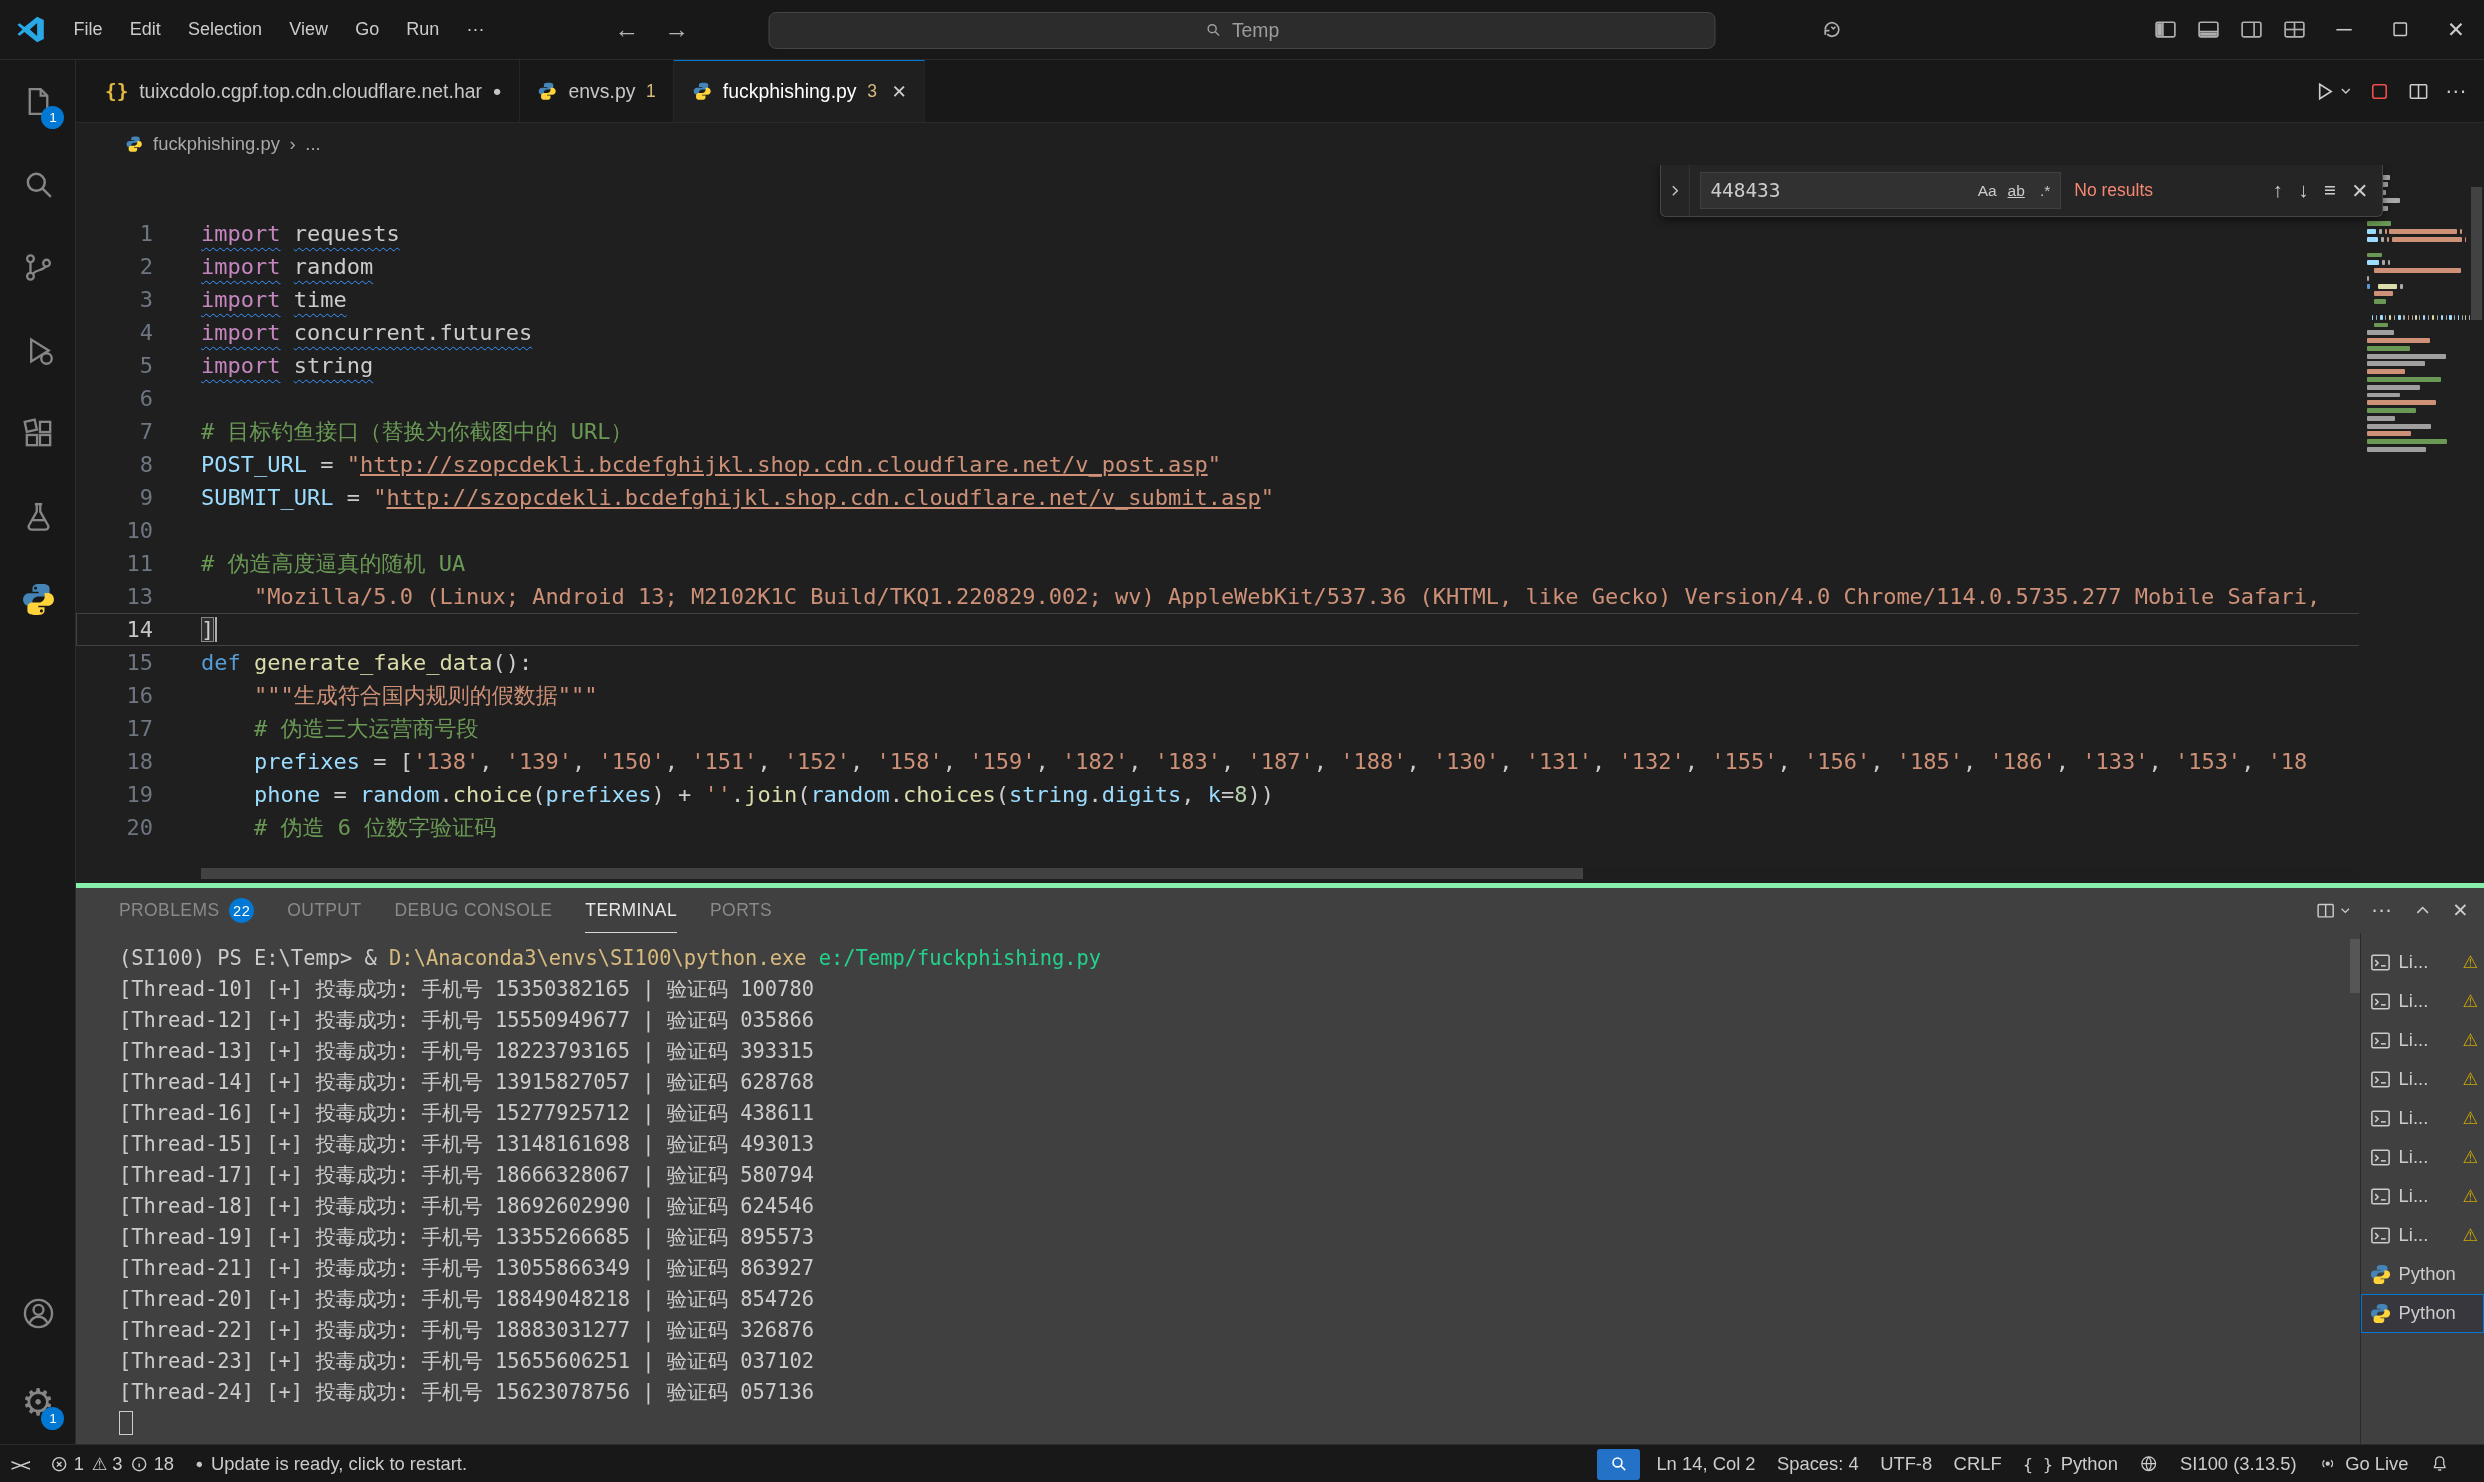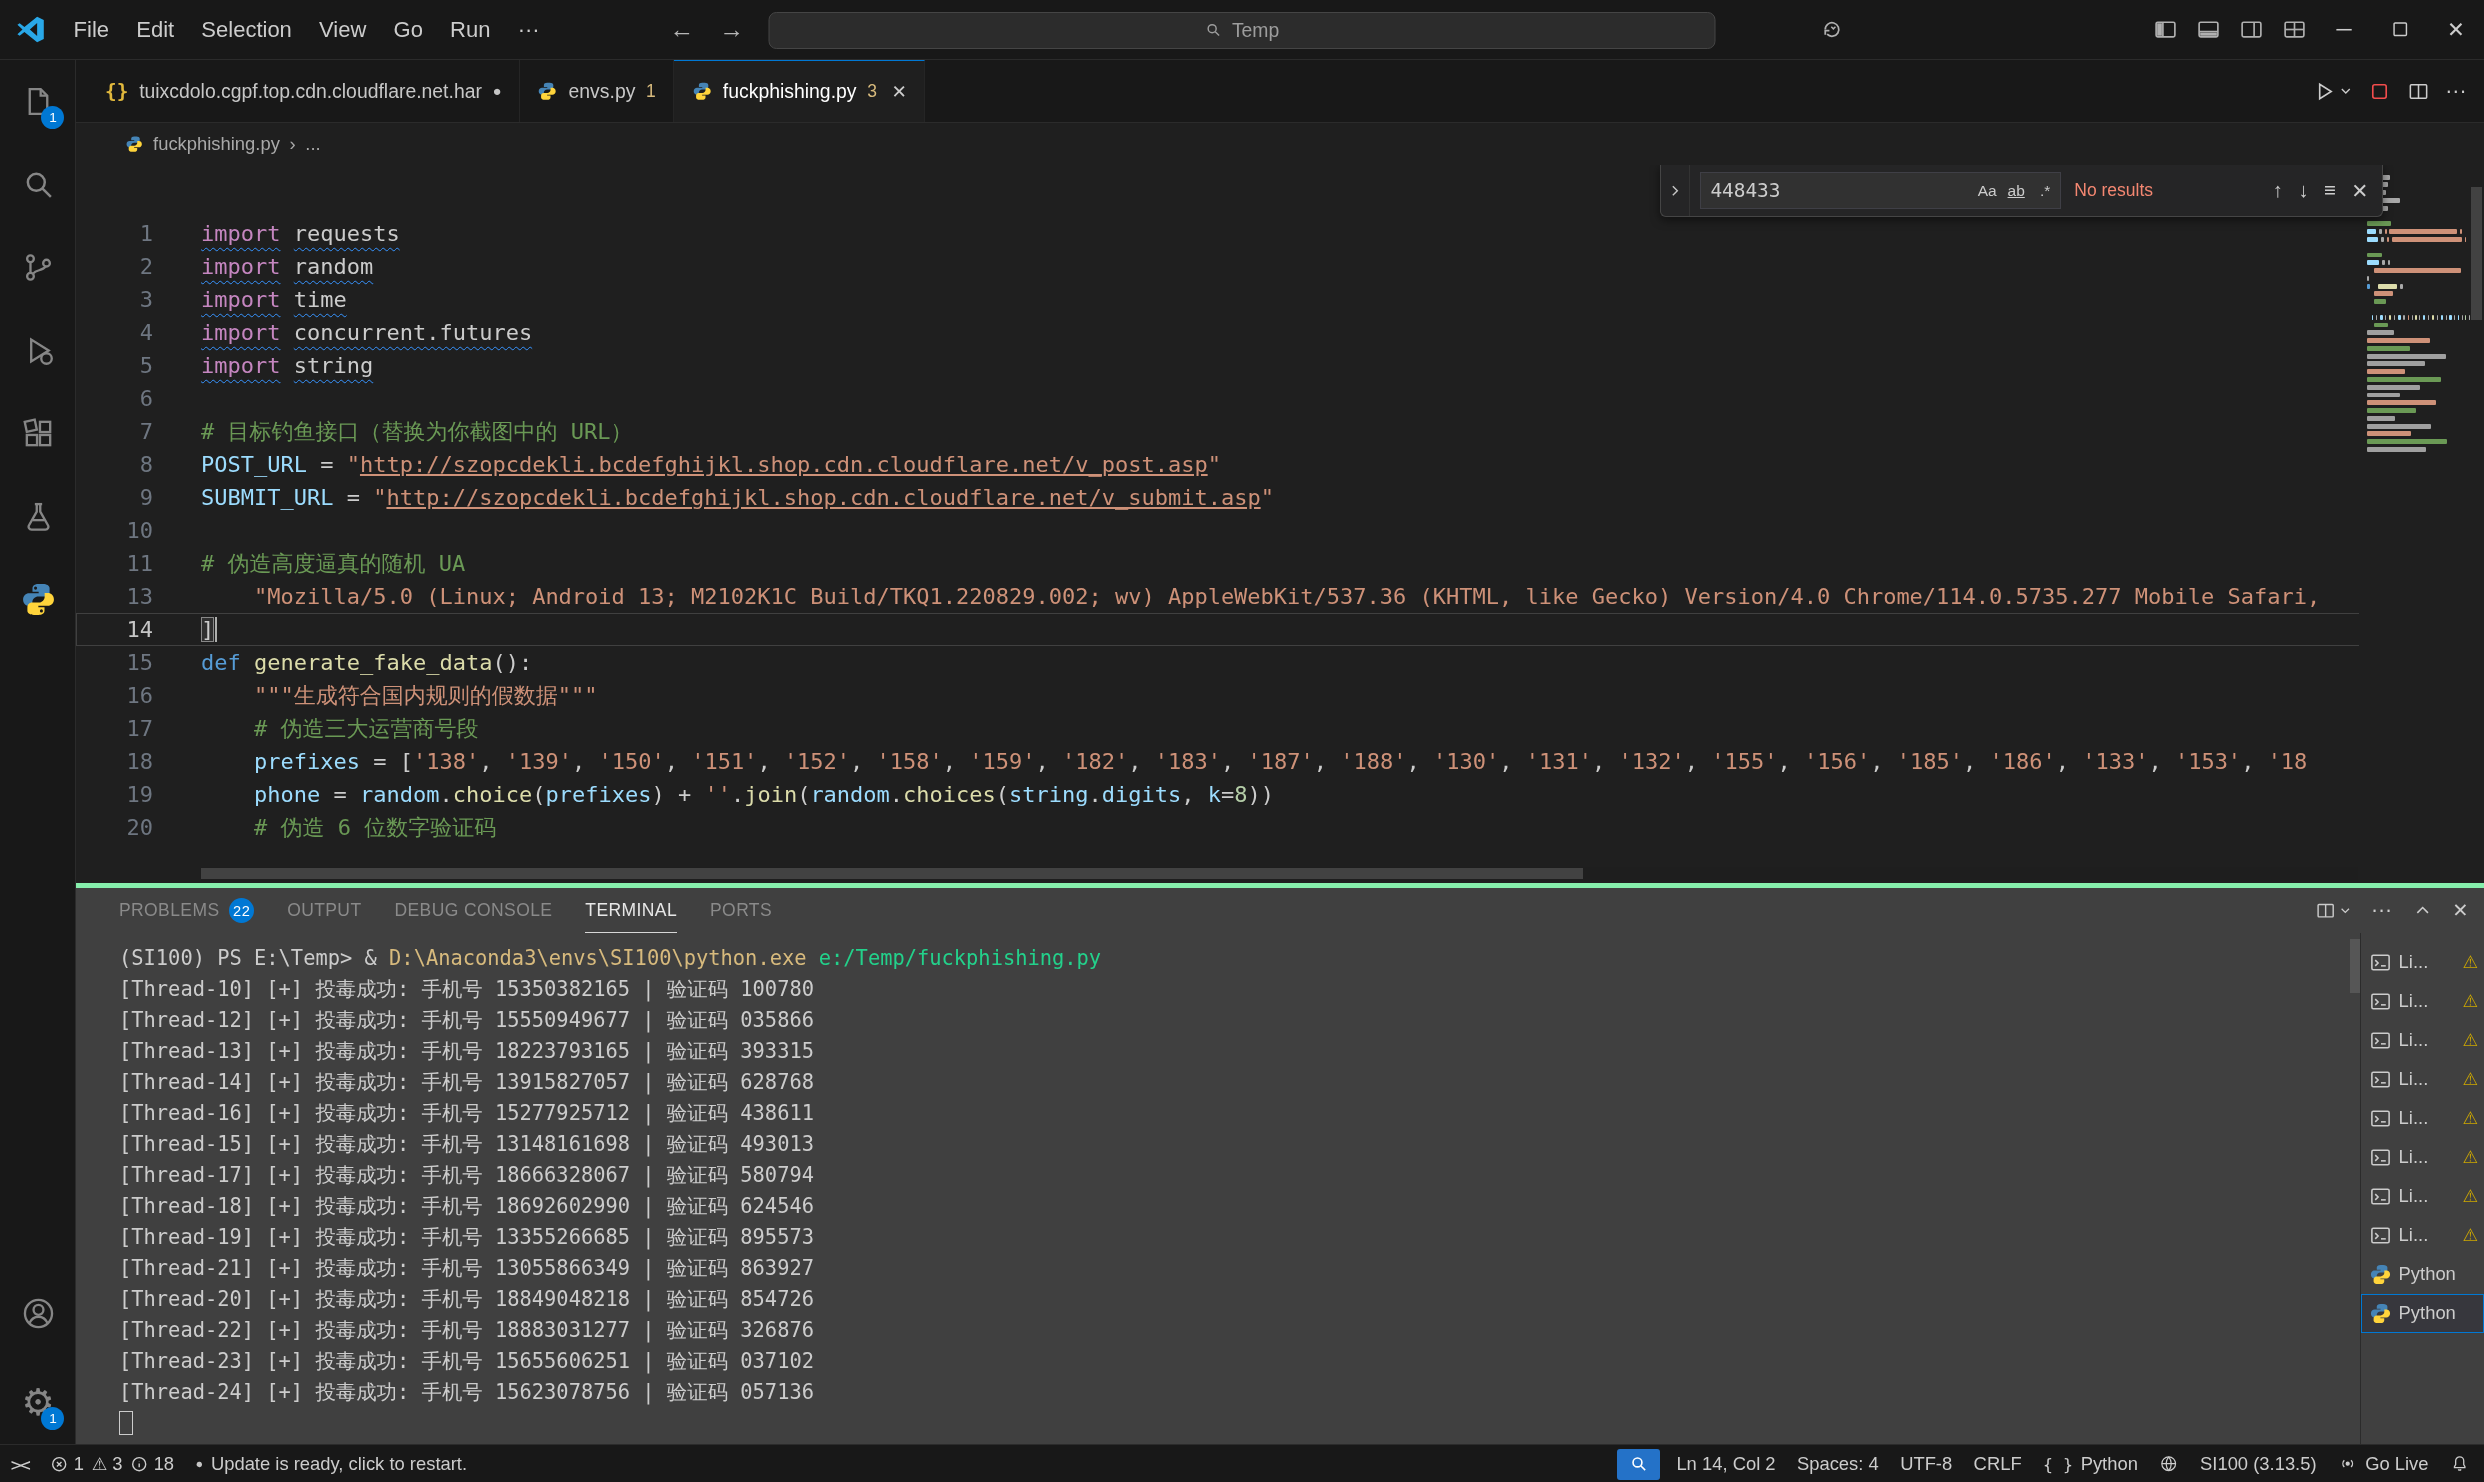--- a/index.html
+++ b/index.html
@@ -4,21 +4,21 @@
 <style>
   * { box-sizing: border-box; margin: 0; padding: 0; }
   html,body { width:2484px; height:1483px; overflow:hidden; }
   body { background:#1f1f1f; color:#cccccc; font-family:"Liberation Sans", sans-serif; }
   .app { display:flex; flex-direction:column; width:2484px; height:1483px; }
 
   
   .titlebar { height:60px; background:#181818; display:flex; align-items:center; position:relative; flex:none; border-bottom:1px solid #2b2b2b; }
   .tb-logo { width:60px; display:flex; justify-content:center; align-items:center; }
   .menus { display:flex; align-items:center; }
-  .menu-item { padding:0 13.6px; font-size:22px; color:#cccccc; height:56px; display:flex; align-items:center; cursor:default; }
+  .menu-item { padding:0 13.6px; font-size:18px; color:#cccccc; height:56px; display:flex; align-items:center; cursor:default; }
   .nav-arrows { display:flex; gap:25px; margin-left:116px; font-size:25px; color:#b6b6b6; }
   .cmd-center { position:absolute; left:50%; transform:translateX(-50%); top:11.6px; width:947px; height:37px; background:#2c2c2c; border:1px solid #454545; border-radius:7.8px; display:flex; align-items:center; justify-content:center; gap:9.7px; color:#9d9d9d; font-size:19.4px; }
   .tb-right { margin-left:auto; display:flex; align-items:center; height:60px; }
   .tb-icon { width:43px; height:60px; display:flex; align-items:center; justify-content:center; color:#b0b0b0; }
   .layout-group { display:flex; margin-left:291px; }
   .win-btn { width:56px; height:60px; display:flex; align-items:center; justify-content:center; font-size:21.3px; color:#cccccc; }
   svg.ic { display:block; }
 
   
   .mid { flex:1; display:flex; min-height:0; }
@@ -96,21 +96,21 @@
   .tl-row.selected { background:#37373d; box-shadow: inset 0 0 0 1px #0078d4; }
   .tl-icon { width:23px; height:23px; flex:none; }
   .tl-icon svg { width:23px; height:23px; }
   .tl-label { flex:1; overflow:hidden; text-overflow:ellipsis; white-space:nowrap; }
   .tl-warn { color:#cca700; font-size:17.5px; font-family:"DejaVu Sans", sans-serif; flex:none; }
 
   
   .statusbar { height:39px; background:#181818; border-top:1px solid #2b2b2b; display:flex; align-items:center; font-size:18.4px; color:#cccccc; flex:none; }
   .sb-item { display:flex; align-items:center; gap:7.8px; padding:0 10.7px; height:39px; white-space:nowrap; }
   .sb-left { display:flex; align-items:center; }
-  .sb-right { margin-left:auto; display:flex; align-items:center; padding-right:4px; }
+  .sb-right { margin-left:auto; display:flex; align-items:center; padding-right:24px; }
   .remote-glyph { font-family:"DejaVu Sans Mono", monospace; font-size:18.4px; letter-spacing:-1.9px; }
   .prob-ic { display:flex; align-items:center; gap:4.9px; }
   .warn-glyph { font-family:"DejaVu Sans", sans-serif; font-size:17.5px; }
   .upd-dot { font-size:12.6px; color:#c5c5c5; }
   .zoom-tile { width:43px; height:31px; background:#2472c8; border-radius:2.9px; display:flex; align-items:center; justify-content:center; margin:0 5.8px; }
   .sb-braces { font-family:"DejaVu Sans Mono", monospace; font-size:16.5px; }
 </style>
 </head>
 <body>
 

